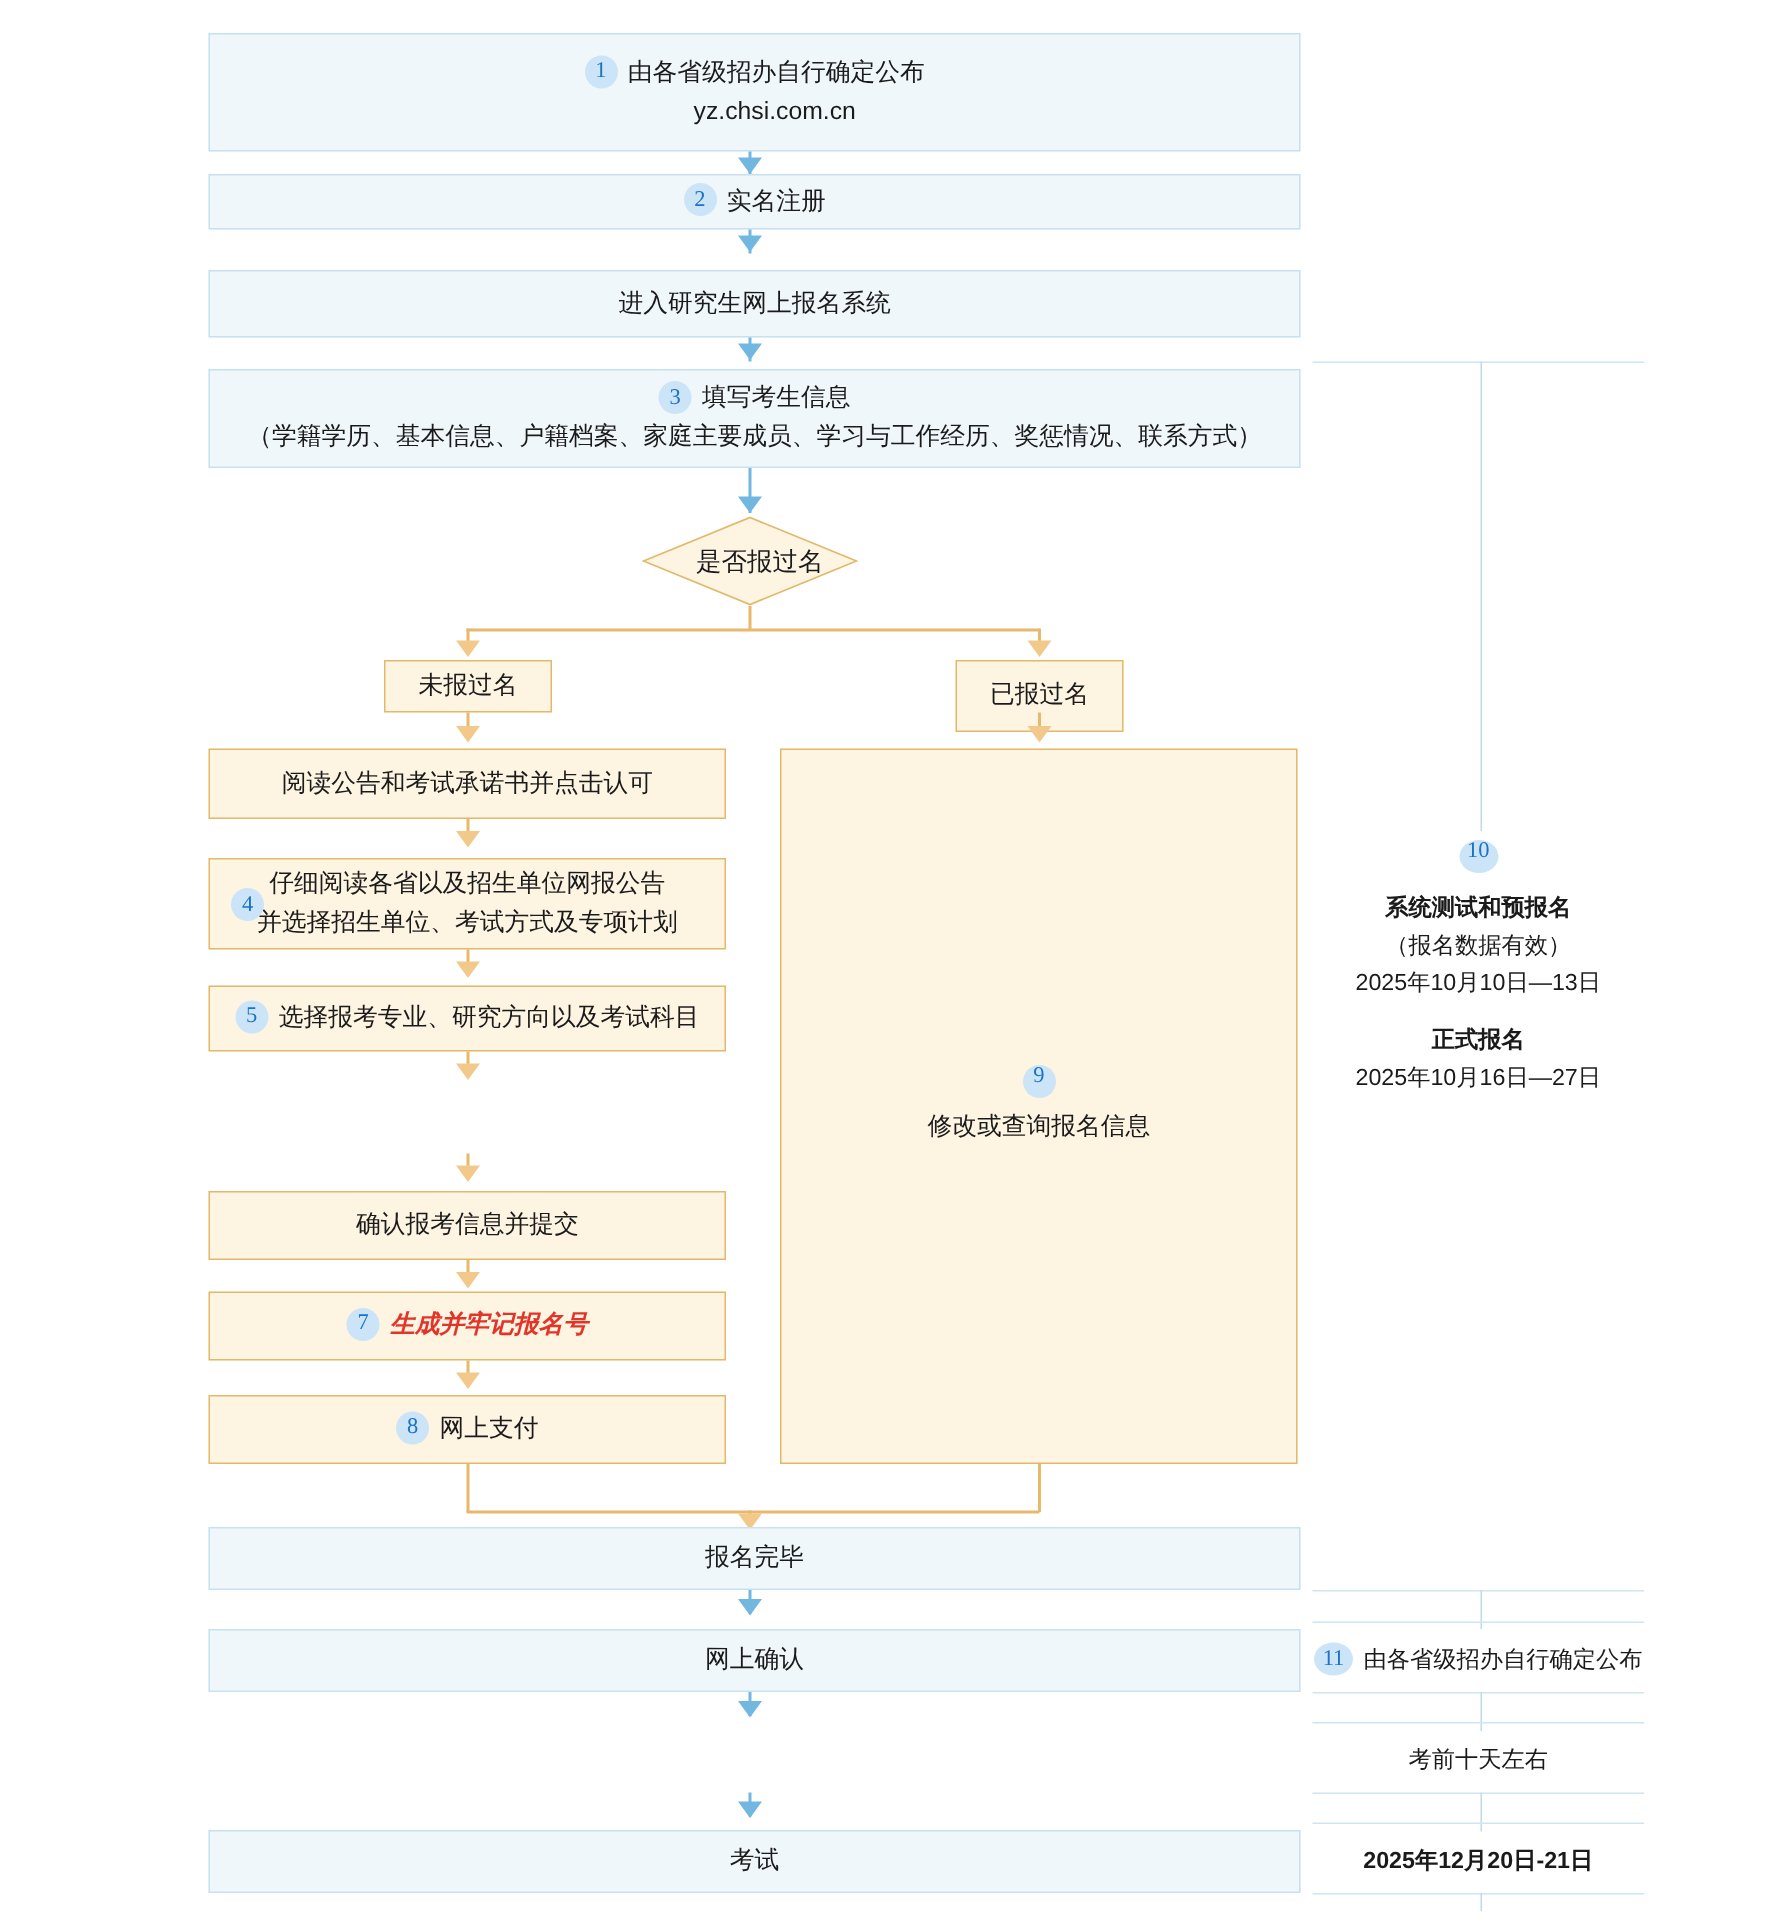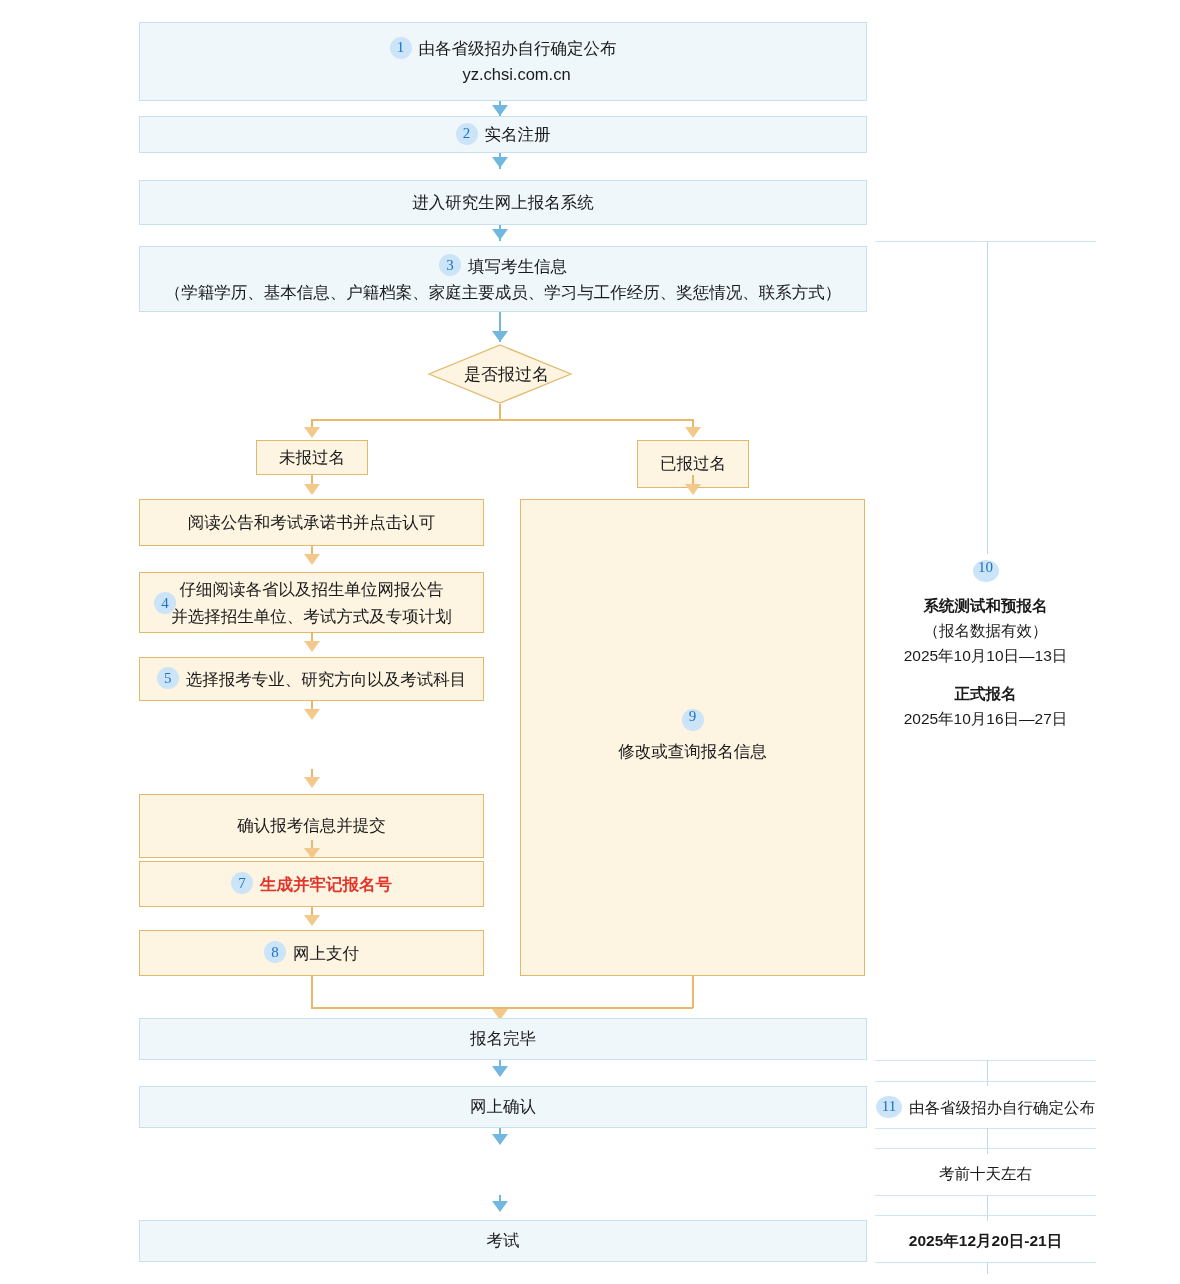--- a/index.html
+++ b/index.html
@@ -50,21 +50,21 @@
     top:-1px;
     font-family:"Liberation Serif","DejaVu Serif",serif;
   }
   .badge.wide{width:26px;}
   .badge.block{
     display:block;
     margin:0 auto 6px auto;
   }
 
   .label{vertical-align:middle;}
-  .redtxt{color:#e3342a;font-weight:bold;}
+  .redtxt{color:#e3342a;font-weight:bold;font-style:italic;}
 
   
   .diamond{
     position:absolute;
     display:flex;align-items:center;justify-content:center;
   }
   .diamond svg{position:absolute;left:0;top:0;}
   .diamond .dtext{position:relative;font-size:17px;margin-left:13px;}
 
   
@@ -181,21 +181,21 @@
     <span class="inner">
       <span class="badge">5</span><span class="label">选择报考专业、研究方向以及考试科目</span>
     </span>
   </div>
   <div class="conn or vline" style="left:311px;top:701px;width:1.5px;height:15px;"></div>
   <div class="arrow or" style="left:304px;top:709px;"></div>
 
   <div class="conn or vline" style="left:311px;top:769px;width:1.5px;height:15px;"></div>
   <div class="arrow or" style="left:304px;top:777px;"></div>
 
-  <div class="node cream" style="left:139px;top:794px;width:345px;height:64px;">
+  <div class="node cream" style="left:139px;top:794px;width:345px;height:46px;">
     <span class="inner">确认报考信息并提交</span>
   </div>
   <div class="conn or vline" style="left:311px;top:840px;width:1.5px;height:15px;"></div>
   <div class="arrow or" style="left:304px;top:848px;"></div>
 
   <div class="node cream" style="left:139px;top:861px;width:345px;height:46px;">
     <span class="inner">
       <span class="badge">7</span><span class="label redtxt">生成并牢记报名号</span>
     </span>
   </div>

